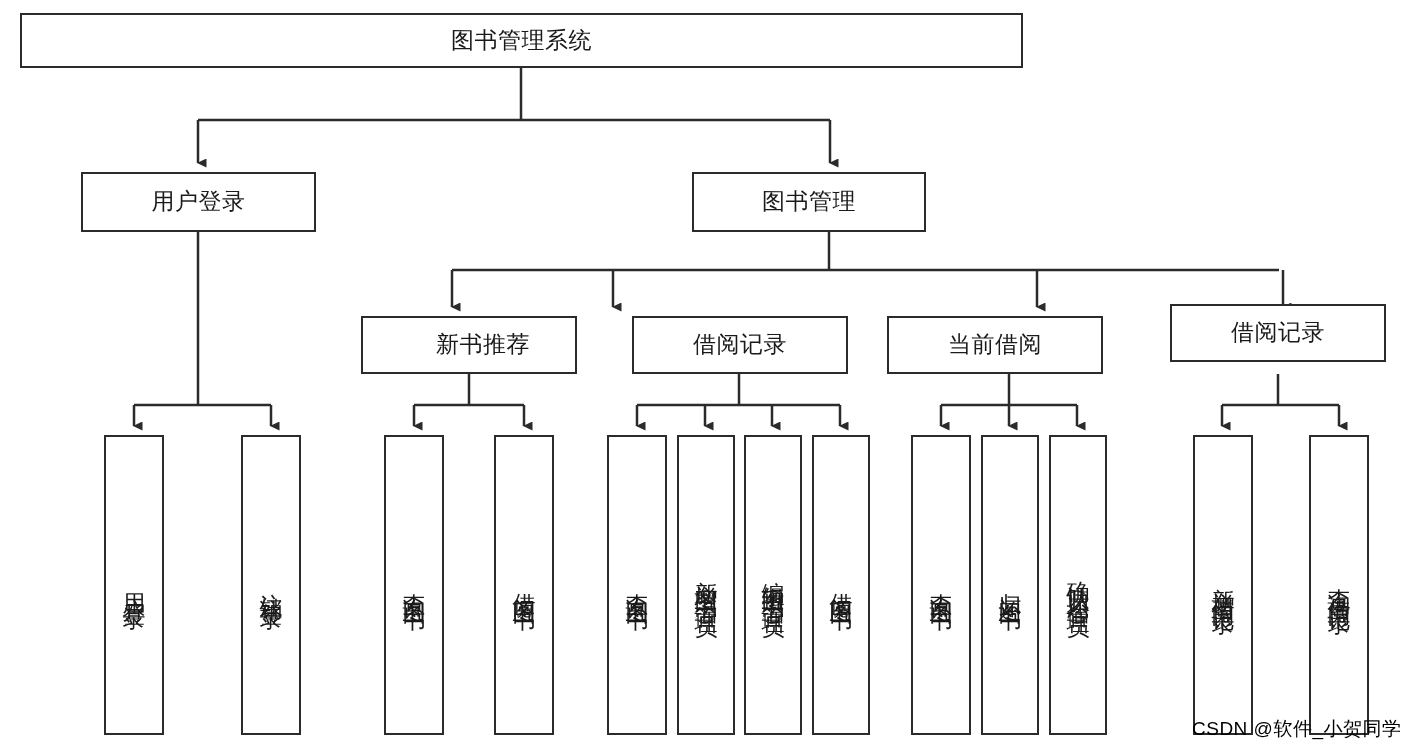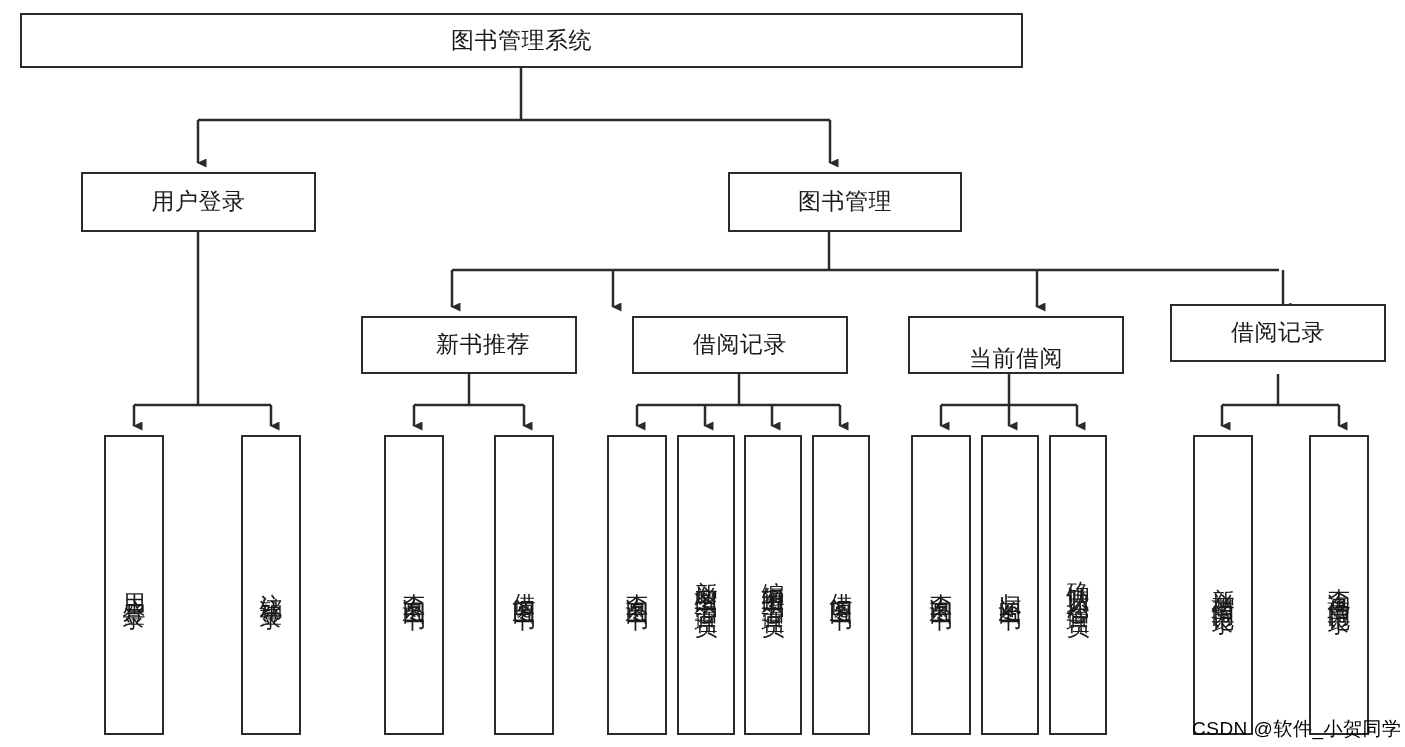--- a/index.html
+++ b/index.html
@@ -123,31 +123,31 @@
     </g>
   </svg>
 
   <div class="node horiz" style="left:20px; top:13px; width:1003px; height:55px;">
     <span class="node-label">图书管理系统</span>
   </div>
 
   <div class="node horiz" style="left:81px; top:172px; width:235px; height:60px;">
     <span class="node-label">用户登录</span>
   </div>
-  <div class="node horiz" style="left:728px; top:172px; width:234px; height:60px;">
+  <div class="node horiz" style="left:692px; top:172px; width:234px; height:60px;">
     <span class="node-label">图书管理</span>
   </div>
 
   <div class="node horiz" style="left:361px; top:316px; width:216px; height:58px;padding-left:28px;">
     <span class="node-label">新书推荐</span>
   </div>
   <div class="node horiz" style="left:632px; top:316px; width:216px; height:58px;">
     <span class="node-label">借阅记录</span>
   </div>
-  <div class="node horiz" style="left:908px; top:316px; width:216px; height:58px;align-items:flex-end;">
+  <div class="node horiz" style="left:887px; top:316px; width:216px; height:58px;">
     <span class="node-label">当前借阅</span>
   </div>
   <div class="node horiz" style="left:1170px; top:304px; width:216px; height:58px;">
     <span class="node-label">借阅记录</span>
   </div>
 
   <div class="node vert" style="left:104px; top:435px; width:60px; height:300px;">
     <span class="node-label">用户登录</span>
   </div>
   <div class="node vert" style="left:241px; top:435px; width:60px; height:300px;">

